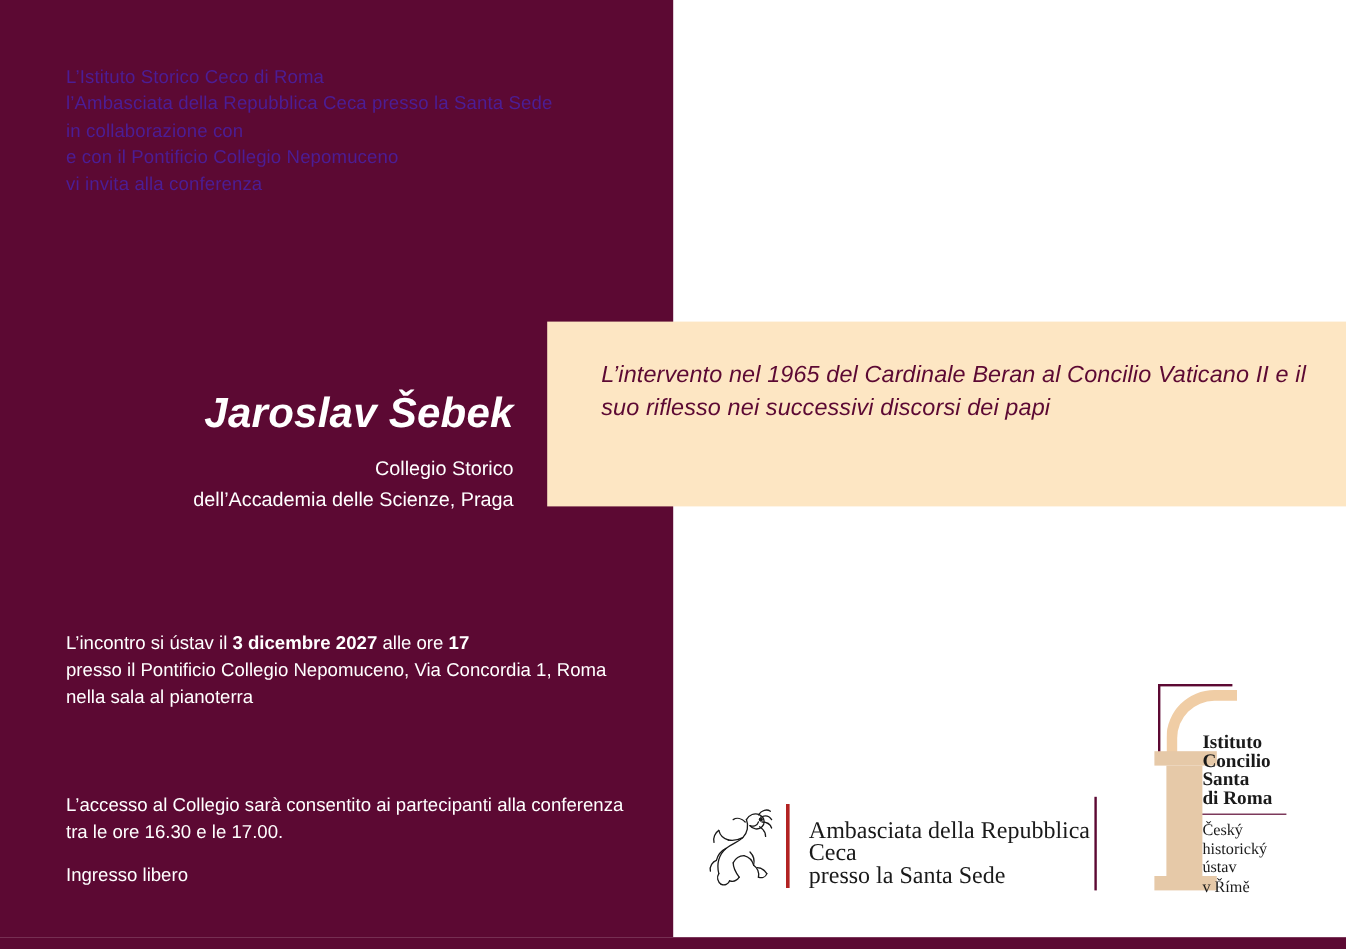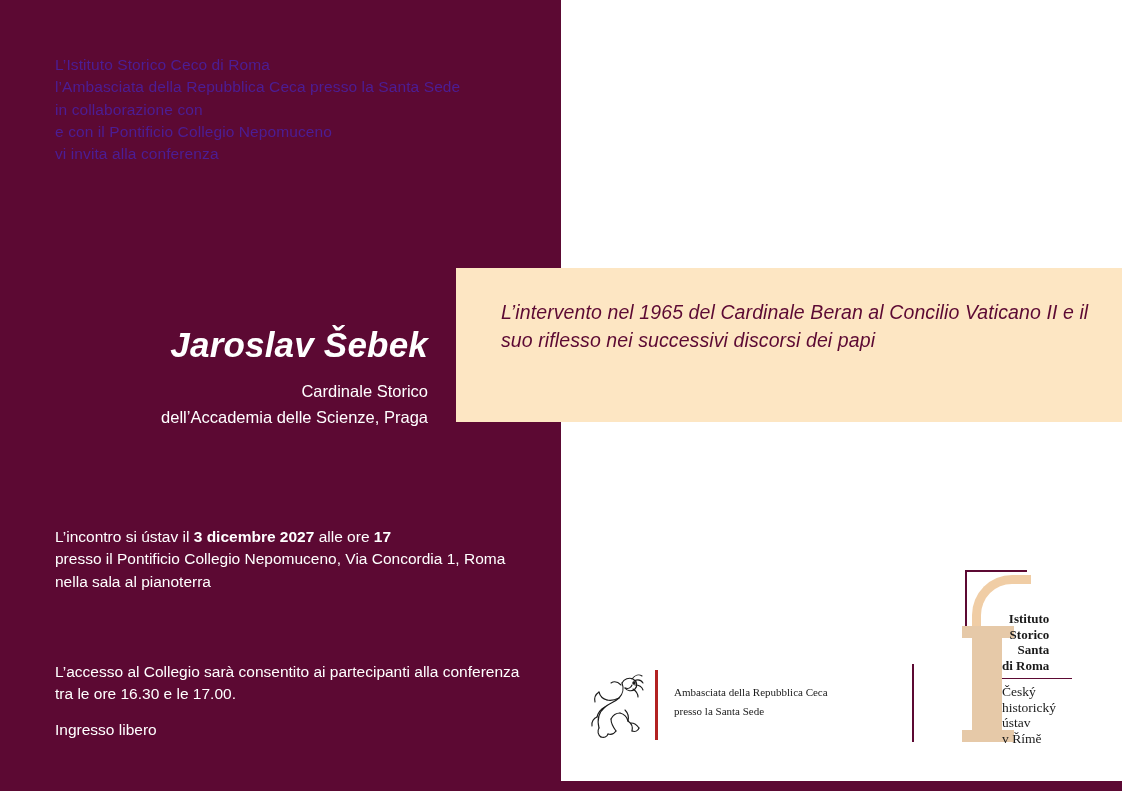--- a/index.html
+++ b/index.html
@@ -140,21 +140,21 @@
     height: 70px;
     background: #b22222;
   }
   .embassy-text {
     position: absolute;
     left: 674px;
     top: 683px;
     width: 240px;
     color: #1a1a1a;
     font-family: "Liberation Serif", serif;
-    font-size: 11px;
+    font-size: 20px;
     line-height: 19px;
   }
   .embassy-text .line { display: block; }
   .divider2 {
     position: absolute;
     left: 912px;
     top: 664px;
     width: 2px;
     height: 78px;
     background: #5c0933;
@@ -223,24 +223,23 @@
     width: 52px;
     height: 12px;
     background: #e6c9a8;
   }
   .ishr-text-it {
     position: absolute;
     left: 52px;
     top: 45px;
     color: #1a1a1a;
     font-family: "Liberation Serif", serif;
-    font-size: 13px;
+    font-size: 16px;
     line-height: 15.5px;
     font-weight: bold;
-    text-align: right;
   }
   .ishr-rule {
     position: absolute;
     left: 52px;
     top: 112px;
     width: 70px;
     height: 1px;
     background: #5c0933;
   }
   .ishr-text-cz {
@@ -266,21 +265,21 @@
     <span class="line">L’Istituto Storico Ceco di Roma</span>
     <span class="line">l’Ambasciata della Repubblica Ceca presso la Santa Sede</span>
     <span class="line">in collaborazione con</span>
     <span class="line">e con il Pontificio Collegio Nepomuceno</span>
     <span class="line">vi invita alla conferenza</span>
   </div>
 
   <div class="speaker-block">
     <div class="speaker-name">Jaroslav Šebek</div>
     <div class="speaker-affil">
-      <span class="line">Cardinale Storico</span>
+      <span class="line">Collegio Storico</span>
       <span class="line">dell’Accademia delle Scienze, Praga</span>
     </div>
   </div>
 
   <div class="title-box">
     <div class="title-text">L’intervento nel 1965 del Cardinale Beran al Concilio Vaticano II e il suo riflesso nei successivi discorsi dei papi</div>
   </div>
 
   <div class="when-block">
     <span class="line"><span>L’incontro si ústav il</span> <b>3 dicembre 2027</b> <span>alle ore</span> <b>17</b></span>
@@ -336,21 +335,21 @@
     <div class="ishr-col-wrap">
       <div class="col-capital-line"></div>
       <div class="col-left-line"></div>
       <div class="col-arc"></div>
       <div class="col-capital-block"></div>
       <div class="col-shaft"></div>
       <div class="col-base"></div>
     </div>
     <div class="ishr-text-it">
       <span class="line">Istituto</span>
-      <span class="line">Storico</span>
+      <span class="line">Concilio</span>
       <span class="line">Santa</span>
       <span class="line">di Roma</span>
     </div>
     <div class="ishr-rule"></div>
     <div class="ishr-text-cz">
       <span class="line">Český</span>
       <span class="line">historický</span>
       <span class="line">ústav</span>
       <span class="line">v Římě</span>
     </div>

